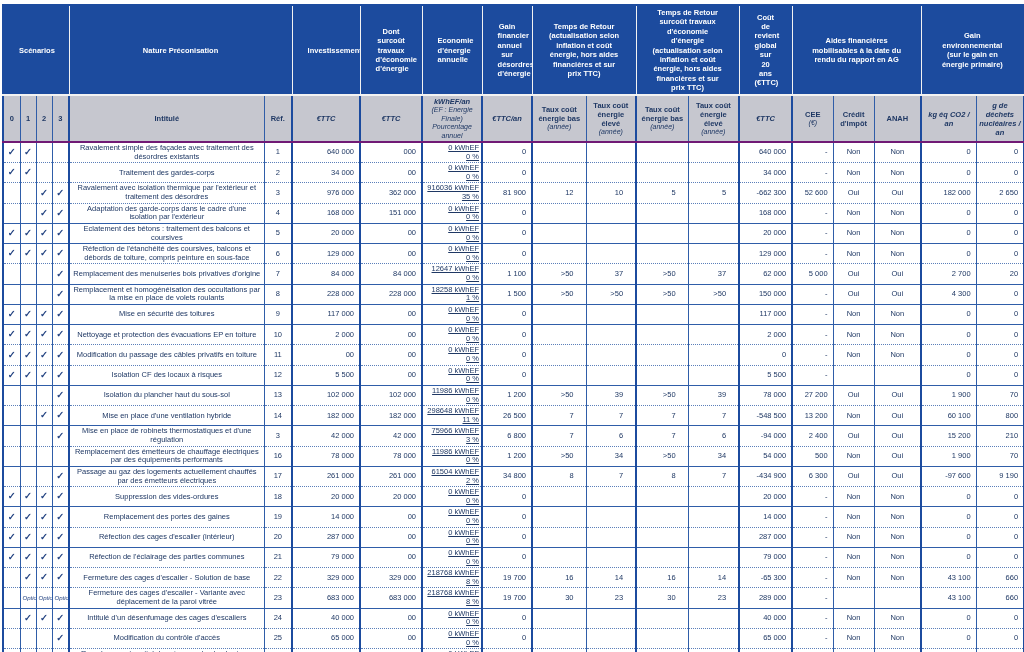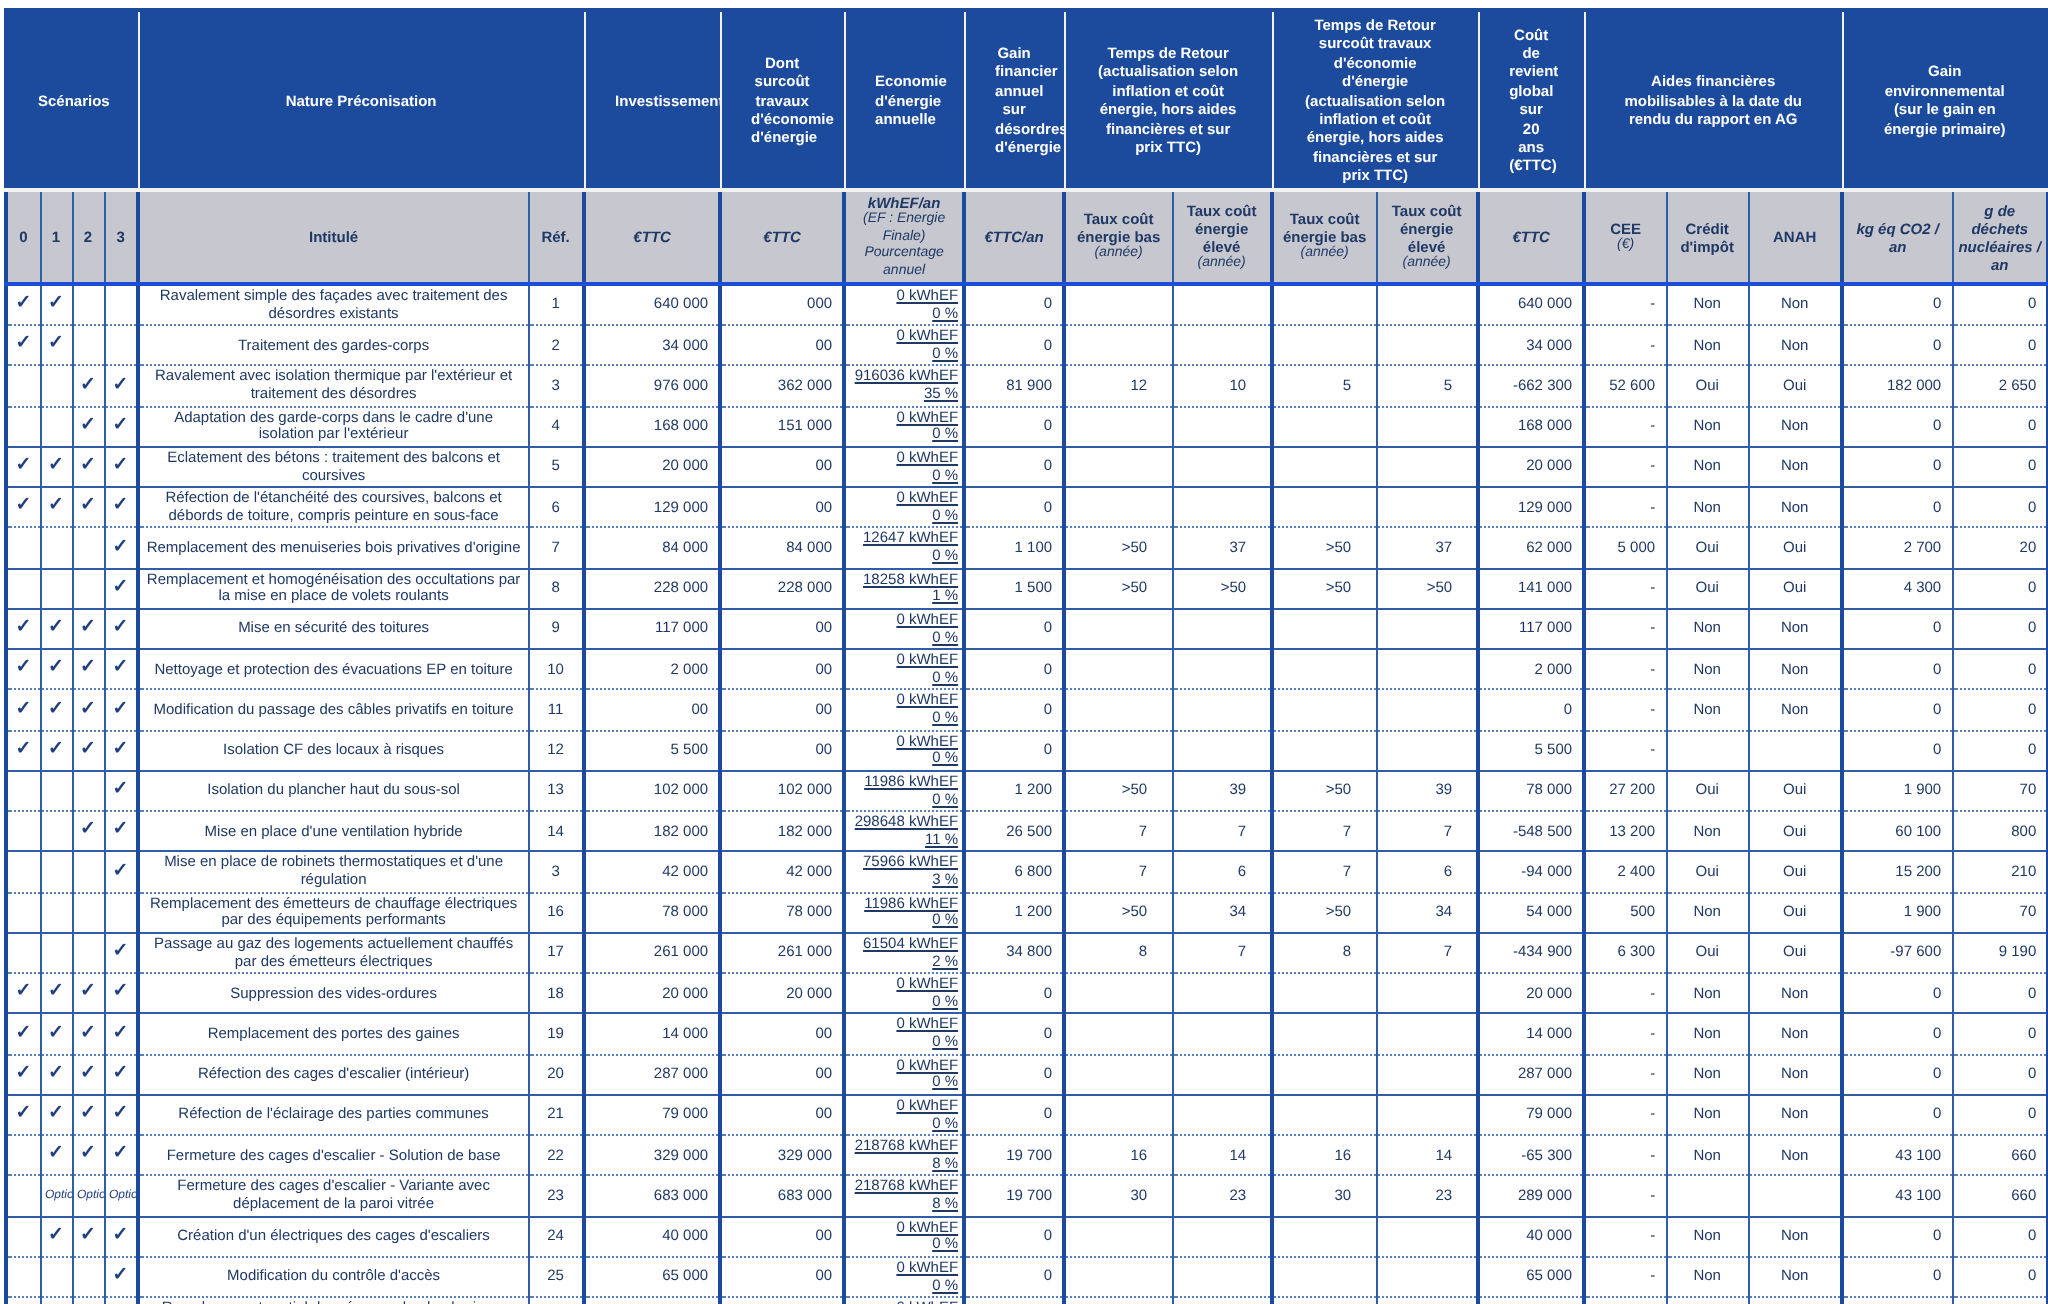--- a/index.html
+++ b/index.html
@@ -13,21 +13,21 @@
     background:#1c4b9e;color:#fff;font-size:7.5px;font-weight:bold;
     text-align:center;vertical-align:middle;padding:2px 15px;line-height:1.25;
     border-left:1px solid #f2f2f2;border-bottom:2px solid #f2f2f2;
   }
   thead tr.grp-row{height:52px;}
   
   thead tr.sub-row{height:36px;}
   th.sub{
     background:#c6c7cf;color:#1f3864;font-size:7.5px;font-weight:bold;
     text-align:center;vertical-align:middle;padding:1px 2px;line-height:1.2;
-    border-left:1px solid #2f5da8;border-bottom:2px solid #1d4ed8;
+    border-left:1px solid #2f5da8;border-bottom:2px solid #701a75;
   }
   th.sub .sub-t{display:block;}
   th.sub .sub-n{display:block;font-style:italic;font-weight:normal;font-size:7px;white-space:pre-line;}
   th.sub .sub-n:empty{display:none;}
   th.sub.it .sub-t{font-style:italic;}
 
   
   tbody td{
     font-size:7.5px;line-height:1.15;vertical-align:middle;padding:1px 2px;
     border-left:1px solid #2f5da8;background:#fff;
@@ -352,21 +352,21 @@
     <td class="rt">228 000</td>
     <td class="eco">
             <span>18258 kWhEF</span>
             <span>1 %</span>
           </td>
     <td class="rt">1 500</td>
     <td class="tdr">&gt;50</td>
     <td class="tdr">&gt;50</td>
     <td class="tdr">&gt;50</td>
     <td class="tdr">&gt;50</td>
-    <td class="rt">141 000</td>
+    <td class="rt">150 000</td>
     <td class="rt">-</td>
     <td class="ctr">Oui</td>
     <td class="ctr">Oui</td>
     <td class="rt">4 300</td>
     <td class="rt">0</td>
   </tr>
         <tr class="sep-solid">
     <td class="sc">✓</td>
     <td class="sc">✓</td>
     <td class="sc">✓</td>
@@ -739,21 +739,21 @@
     <td class="ctr"></td>
     <td class="ctr"></td>
     <td class="rt">43 100</td>
     <td class="rt">660</td>
   </tr>
         <tr class="sep-dotted">
     <td class="sc"></td>
     <td class="sc">✓</td>
     <td class="sc">✓</td>
     <td class="sc">✓</td>
-    <td class="name">Création d'un électriques des cages d'escaliers</td>
+    <td class="name">Intitulé d'un désenfumage des cages d'escaliers</td>
     <td class="ctr">24</td>
     <td class="rt">40 000</td>
     <td class="rt">00</td>
     <td class="eco">
             <span>0 kWhEF</span>
             <span>0 %</span>
           </td>
     <td class="rt">0</td>
     <td class="tdr"></td>
     <td class="tdr"></td>

